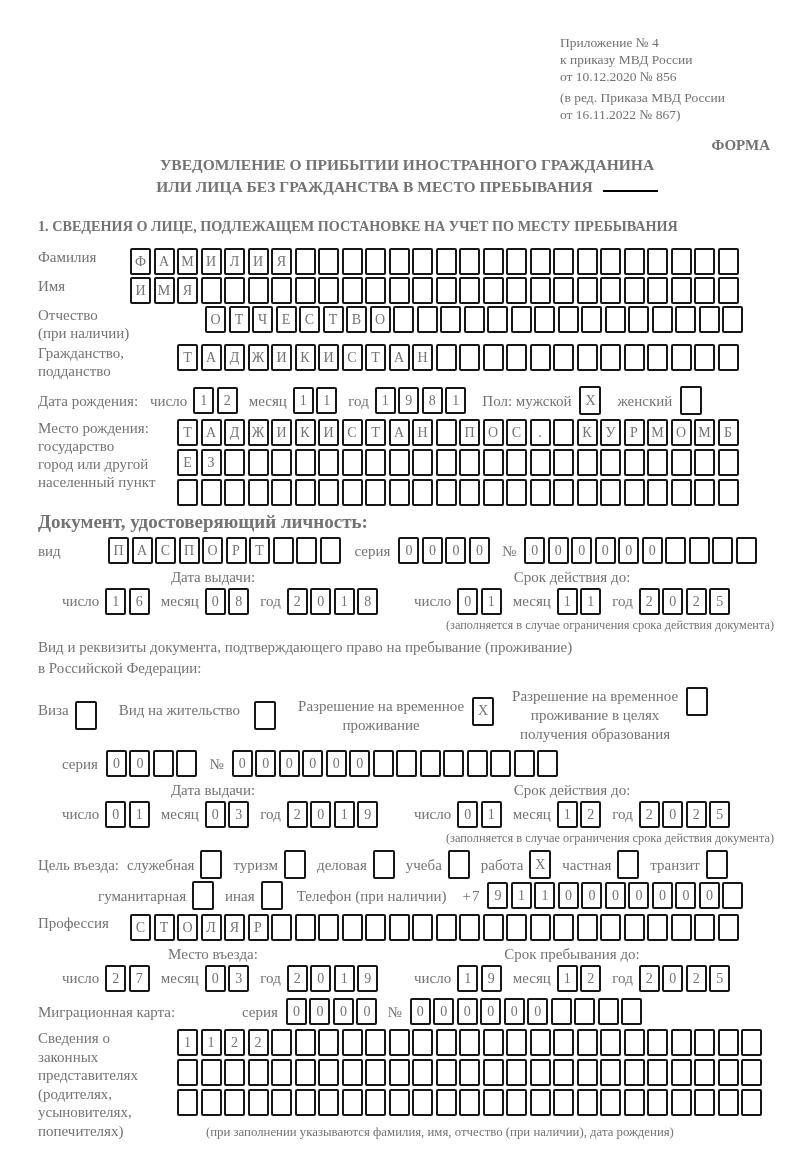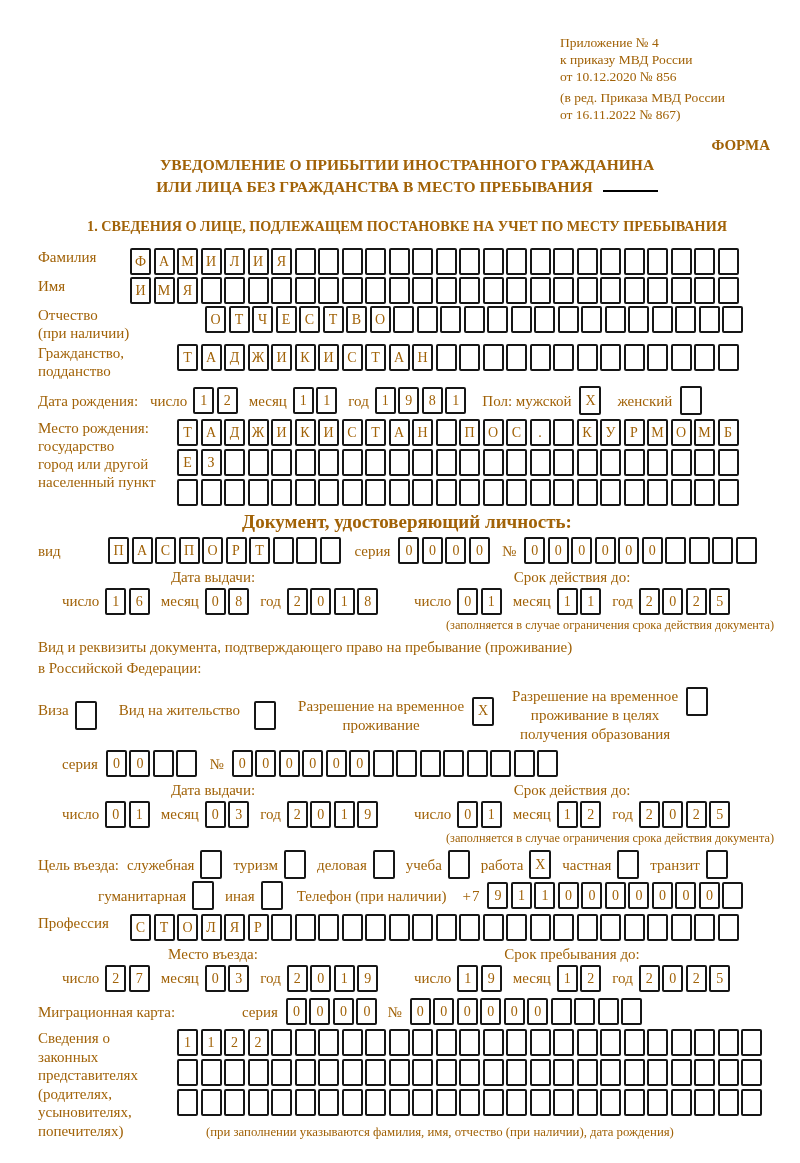--- a/index.html
+++ b/index.html
@@ -1,29 +1,29 @@
 <!DOCTYPE html>
 <html><head>
 <meta charset="utf-8">
 <style>
   html,body{margin:0;padding:0;background:#fff;}
-  .page{position:relative;width:800px;height:1163px;box-sizing:border-box;background:#fff;color:#a16207;
+  .page{position:relative;width:800px;height:1163px;box-sizing:border-box;background:#fff;color:#737373;
         padding:34px 24px 0 38px;font-family:"Liberation Serif","DejaVu Serif",serif;font-size:15px;overflow:hidden;}
   
   .cells{display:inline-flex;gap:2.5px;vertical-align:middle;flex-shrink:0;}
   .cell{width:17px;height:23px;border:2px solid #161616;border-radius:2px;display:inline-flex;flex-shrink:0;
         align-items:center;justify-content:center;font-size:14px;line-height:1;background:#fff;}
   .cb .cell{width:18px;height:25px;}
   
   .appendix{margin-left:522px;font-size:13.5px;line-height:17px;}
   .amend{margin-top:4px;}
   .forma{text-align:right;font-weight:bold;font-size:15px;margin-top:14px;padding-right:6px;}
   .title{text-align:center;font-weight:bold;font-size:15.5px;line-height:22px;}
   .blank{display:inline-block;width:55px;border-bottom:2px solid #000;height:1px;margin-left:10px;vertical-align:baseline;}
-  .sec{font-weight:bold;font-size:14.2px;text-align:center;margin:20px 0 13px 0;}
+  .sec{font-weight:bold;font-size:14.2px;text-align:left;margin:20px 0 13px 0;}
   
   .frow{display:flex;align-items:flex-start;margin-bottom:2px;line-height:18px;}
   .flabel{flex-shrink:0;}
   .w92{width:92px;} .w70{width:70px;} .w112{width:112px;} .w139{width:139px;} .w167{width:167px;} .w152{width:152px;}
   .mlabel{flex-shrink:0;line-height:18px;}
   .cellstack .cells{display:flex;margin-bottom:3px;}
   .mt6{margin-top:6px;} .mt4{margin-top:4px;}
   
   .dhead{display:flex;margin-top:4px;line-height:18px;}
   .hl{width:350px;text-align:center;} .hr{width:368px;text-align:center;}

